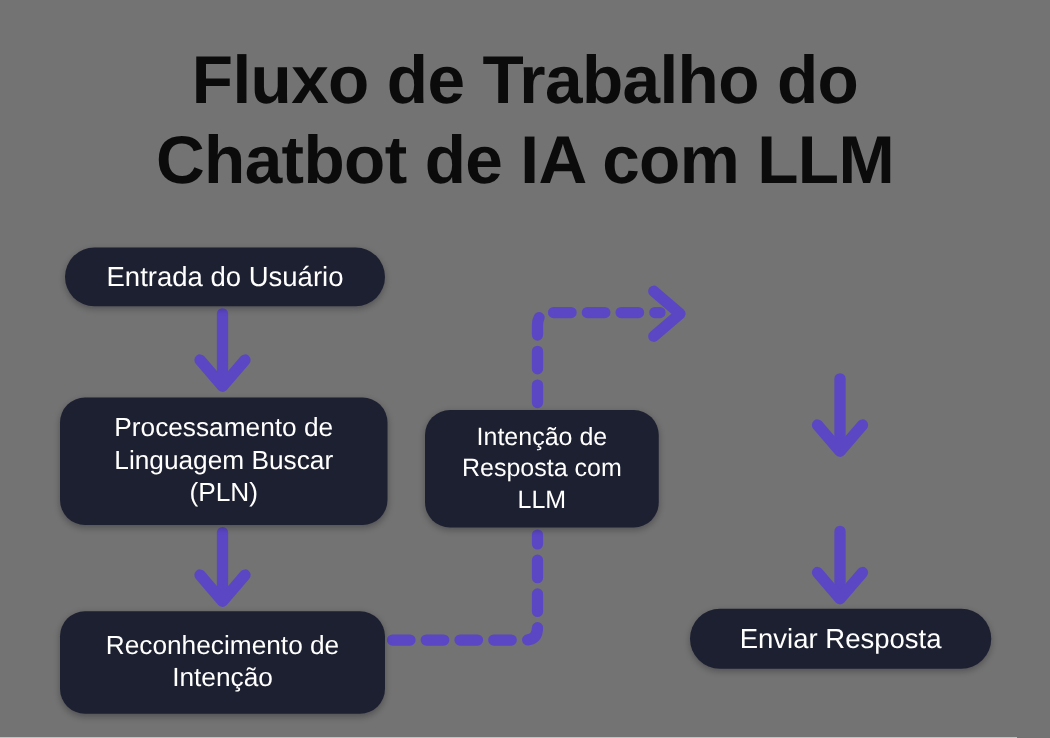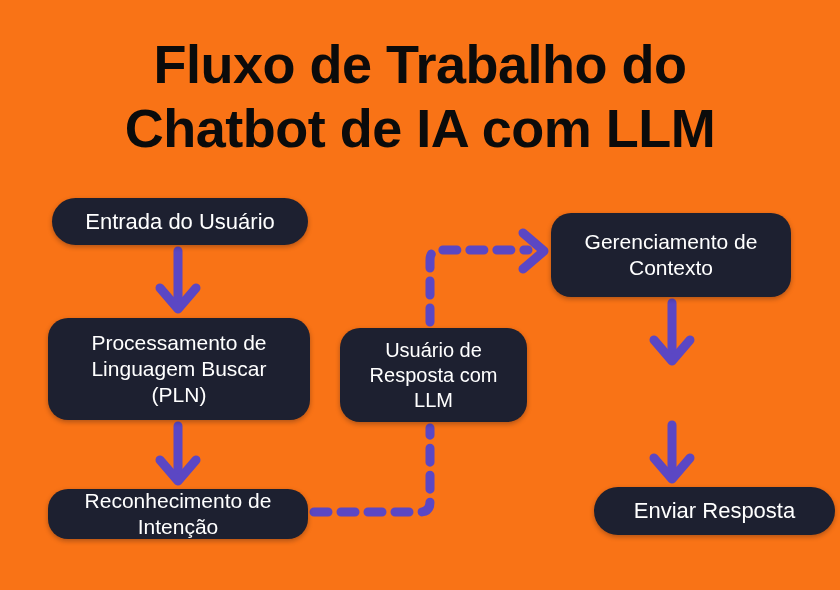--- a/index.html
+++ b/index.html
@@ -8,21 +8,21 @@
     padding: 0;
     background: #ffffff;
   }
   body {
     font-family: "Liberation Sans", sans-serif;
   }
   #canvas {
     position: relative;
     width: 840px;
     height: 590px;
-    background: #f97316;
+    background: #737373;
     overflow: hidden;
   }
   
   #diagram-title {
     position: absolute;
     left: 0;
     top: 32px;
     width: 840px;
     text-align: center;
     font-size: 54px;
@@ -110,34 +110,30 @@
   <div class="node pill" style="left:52px;  top:198px; width:256px; height:47px;  font-size:22px;">
     <span>Entrada do Usuário</span>
   </div>
 
   <div class="node rrect" style="left:48px;  top:318px; width:262px; height:102px; font-size:21px;">
     <span>Processamento de
 Linguagem Buscar
 (PLN)</span>
   </div>
 
-  <div class="node rrect" style="left:48px;  top:489px; width:260px; height:50px;  font-size:21px;">
+  <div class="node rrect" style="left:48px;  top:489px; width:260px; height:82px;  font-size:21px;">
     <span>Reconhecimento de
 Intenção</span>
   </div>
 
   <div class="node rrect" style="left:340px; top:328px; width:187px; height:94px;  font-size:20px; line-height:25px;">
-    <span>Usuário de
+    <span>Intenção de
 Resposta com
 LLM</span>
   </div>
 
-  <div class="node rrect" style="left:551px; top:213px; width:240px; height:84px;  font-size:21px;">
-    <span>Gerenciamento de
-Contexto</span>
-  </div>
 
 
-  <div class="node pill" style="left:552px; top:487px; width:241px; height:48px;  font-size:22px;margin-left:42px;">
+  <div class="node pill" style="left:552px; top:487px; width:241px; height:48px;  font-size:22px;">
     <span>Enviar Resposta</span>
   </div>
 
 </div>
 
 </body></html>

